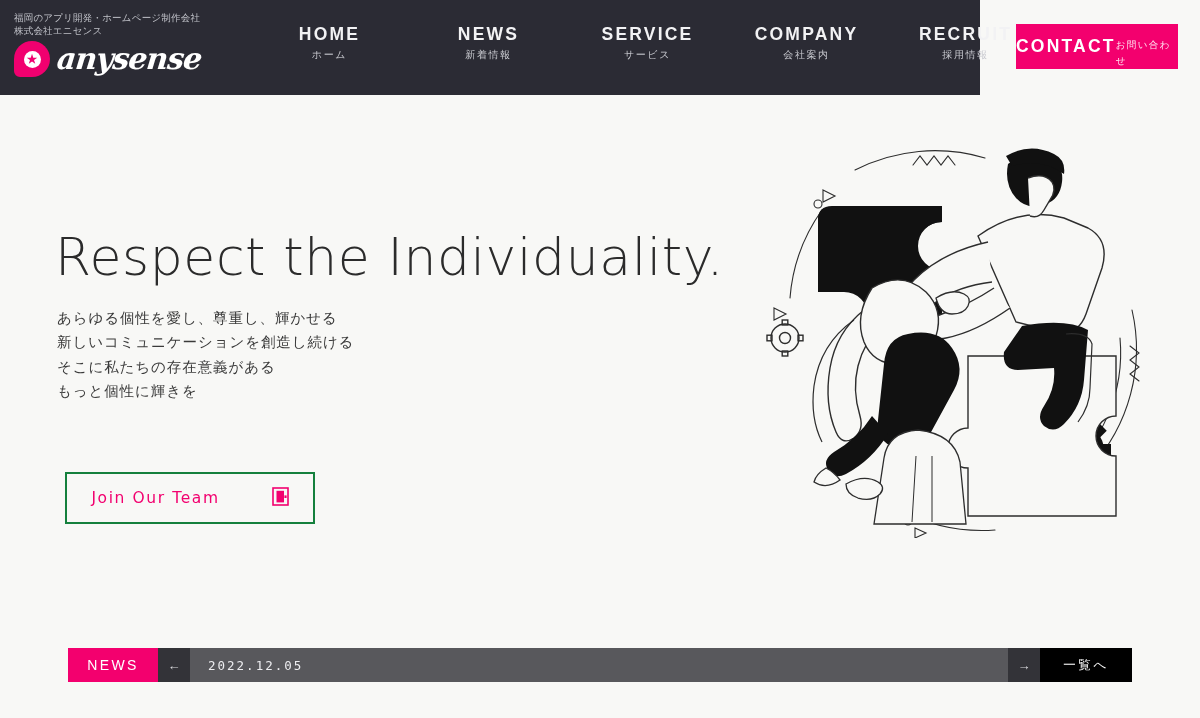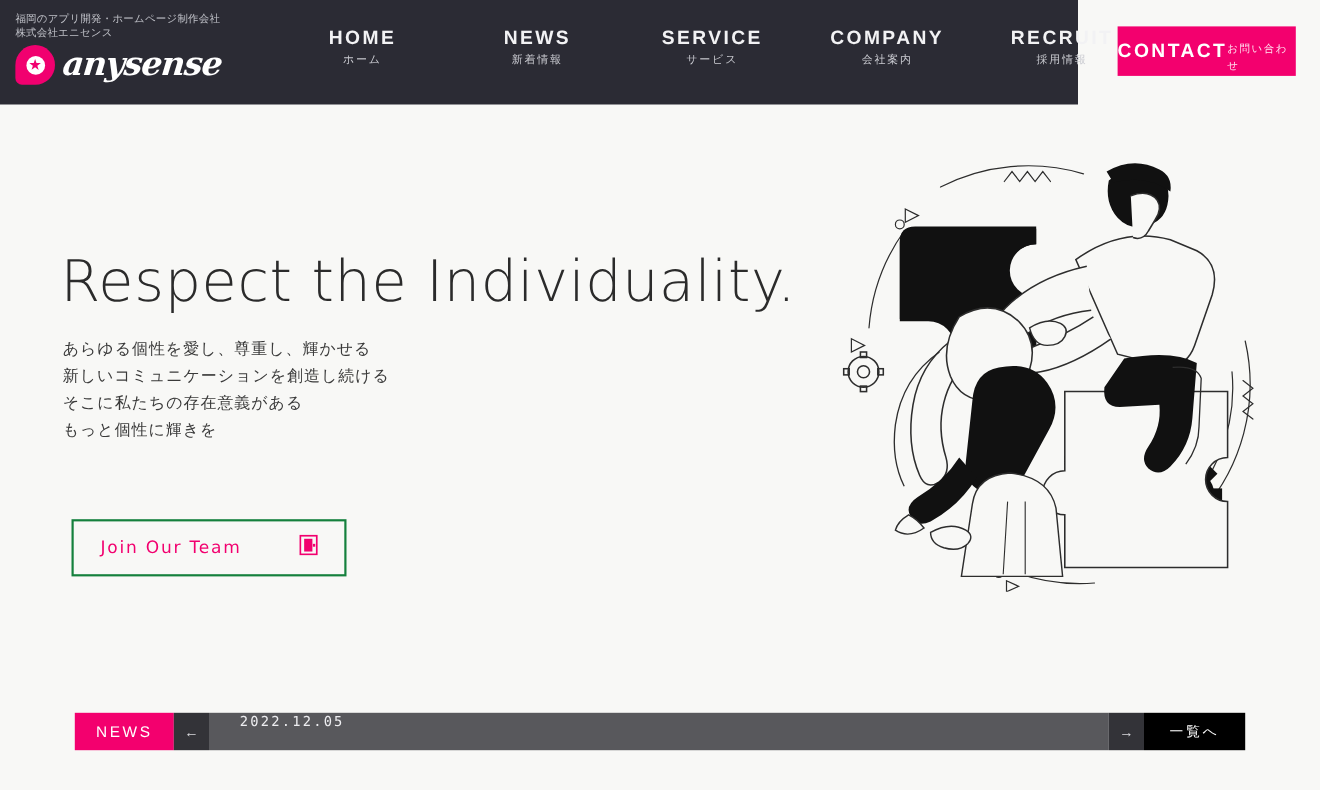--- a/index.html
+++ b/index.html
@@ -127,22 +127,22 @@
     font-size:14px; letter-spacing:2.4px; font-weight:400;
     flex:0 0 auto;
   }
   .ticker-arrow {
     width:32px; background:#333338; color:#d8d8dc;
     display:flex; align-items:center; justify-content:center;
     font-size:13px; cursor:pointer; flex:0 0 auto;
   }
   #news-body {
     flex:1 1 auto; background:#58585c;
-    display:flex; align-items:flex-start;
-    padding-left:28px; overflow:hidden; cursor:pointer;
+    display:flex; align-items:center;
+    padding-left:18px; overflow:hidden; cursor:pointer;
   }
   #news-date {
     color:#ededf0; font-size:12.5px; letter-spacing:2px;
     font-family:"DejaVu Sans Mono", monospace;
     flex:0 0 auto;
   }
   #news-text {
     color:#f4f4f6; font-size:13px; letter-spacing:1.7px;
     margin-left:13px; white-space:nowrap;
   }

